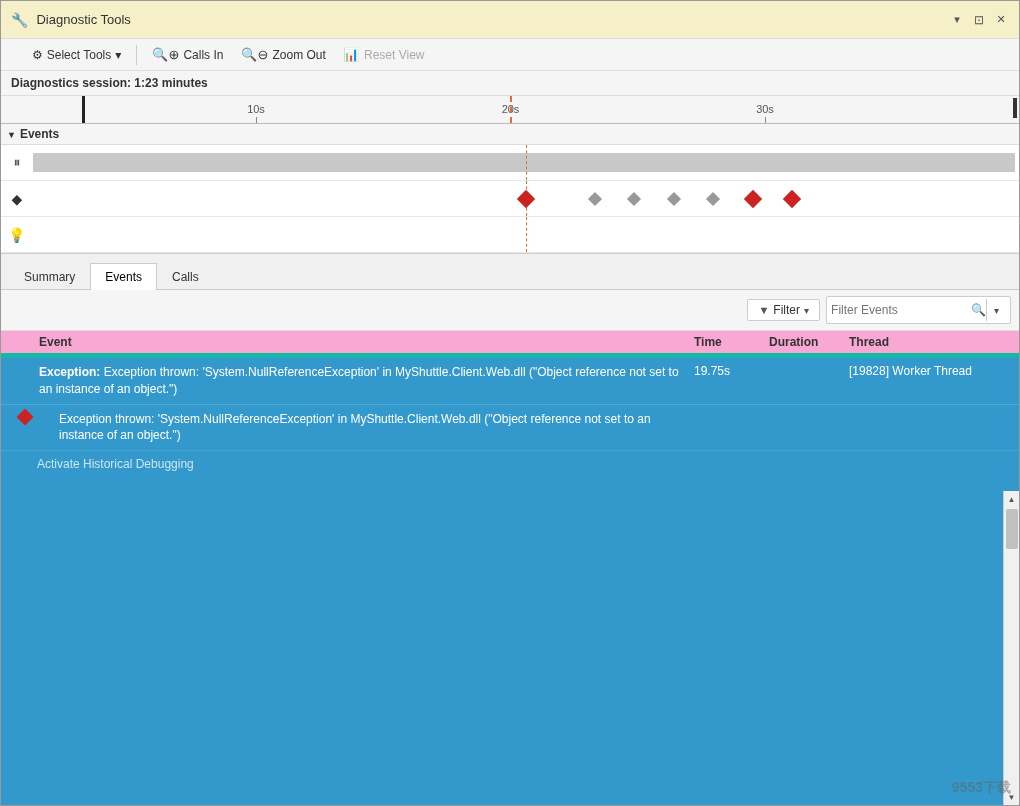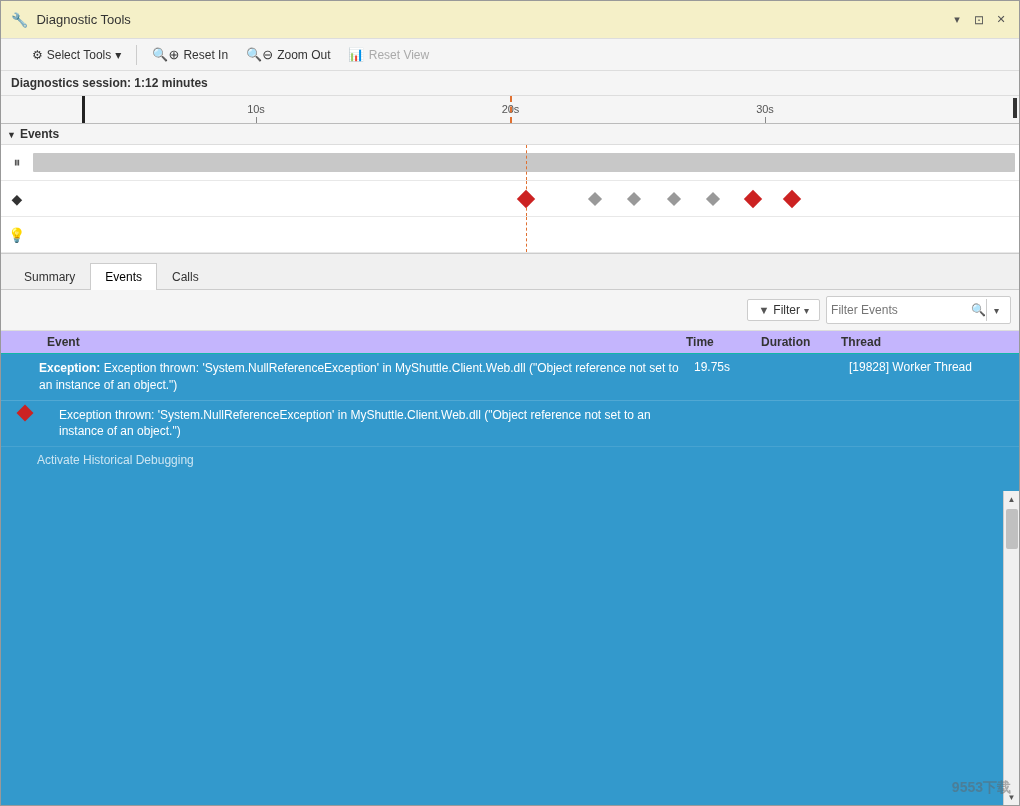--- a/index.html
+++ b/index.html
@@ -219,23 +219,23 @@
       justify-content: center;
       cursor: pointer;
       color: #555;
       font-size: 10px;
     }
 
     
     .events-table-header {
       display: flex;
       align-items: center;
-      background: #c4b5fd;
-      border-bottom: 1px solid #14b8a6;
-      padding: 4px 8px;
+      background: #f9a8d4;
+      border-bottom: 5px solid #14b8a6;
+      padding: 4px 0;
     }
     .col-icon { width: 32px; min-width: 32px; }
     .col-event { flex: 1; padding: 0 6px; font-weight: 600; font-size: 12px; color: #333; }
     .col-time { width: 75px; min-width: 75px; padding: 0 6px; font-weight: 600; font-size: 12px; color: #333; }
     .col-duration { width: 80px; min-width: 80px; padding: 0 6px; font-weight: 600; font-size: 12px; color: #333; }
     .col-thread { width: 160px; min-width: 160px; padding: 0 6px; font-weight: 600; font-size: 12px; color: #333; }
     .col-scrollbar { width: 16px; min-width: 16px; }
 
     
     .events-list {
@@ -345,34 +345,34 @@
 
   <div class="toolbar">
     <button class="toolbar-btn">
       <span class="gear-icon"></span>
       <span>Select Tools</span>
       <span class="chevron-down"></span>
     </button>
     <div class="toolbar-separator"></div>
     <button class="toolbar-btn">
       <span style="font-size:13px;">🔍⊕</span>
-      <span>Reset In</span>
+      <span>Calls In</span>
     </button>
     <button class="toolbar-btn">
       <span style="font-size:13px;">🔍⊖</span>
       <span>Zoom Out</span>
     </button>
     <button class="toolbar-btn disabled">
       <span style="font-size:13px; color:#aaa;">📊</span>
       <span style="color:#aaa;">Reset View</span>
     </button>
   </div>
 
   <div class="session-info">
-    <span>Diagnostics session: 1:12 minutes</span>
+    <span>Diagnostics session: 1:23 minutes</span>
   </div>
 
   <div class="timeline-ruler" style="height:28px; position:relative; background:#f5f5f5; border-bottom:1px solid #bbb;">
 
     <div style="position:absolute; left:8%; top:0; bottom:0; width:3px; background:#222;"></div>
 
     <div style="position:absolute; left:50%; top:0; bottom:0; width:1px; border-left:2px dashed #e07030; z-index:5;"></div>
 
     <div style="position:absolute; left:25%; bottom:0; display:flex; flex-direction:column; align-items:center;">
       <span style="font-size:11px; color:#555; position:absolute; top:4px;">10s</span>

